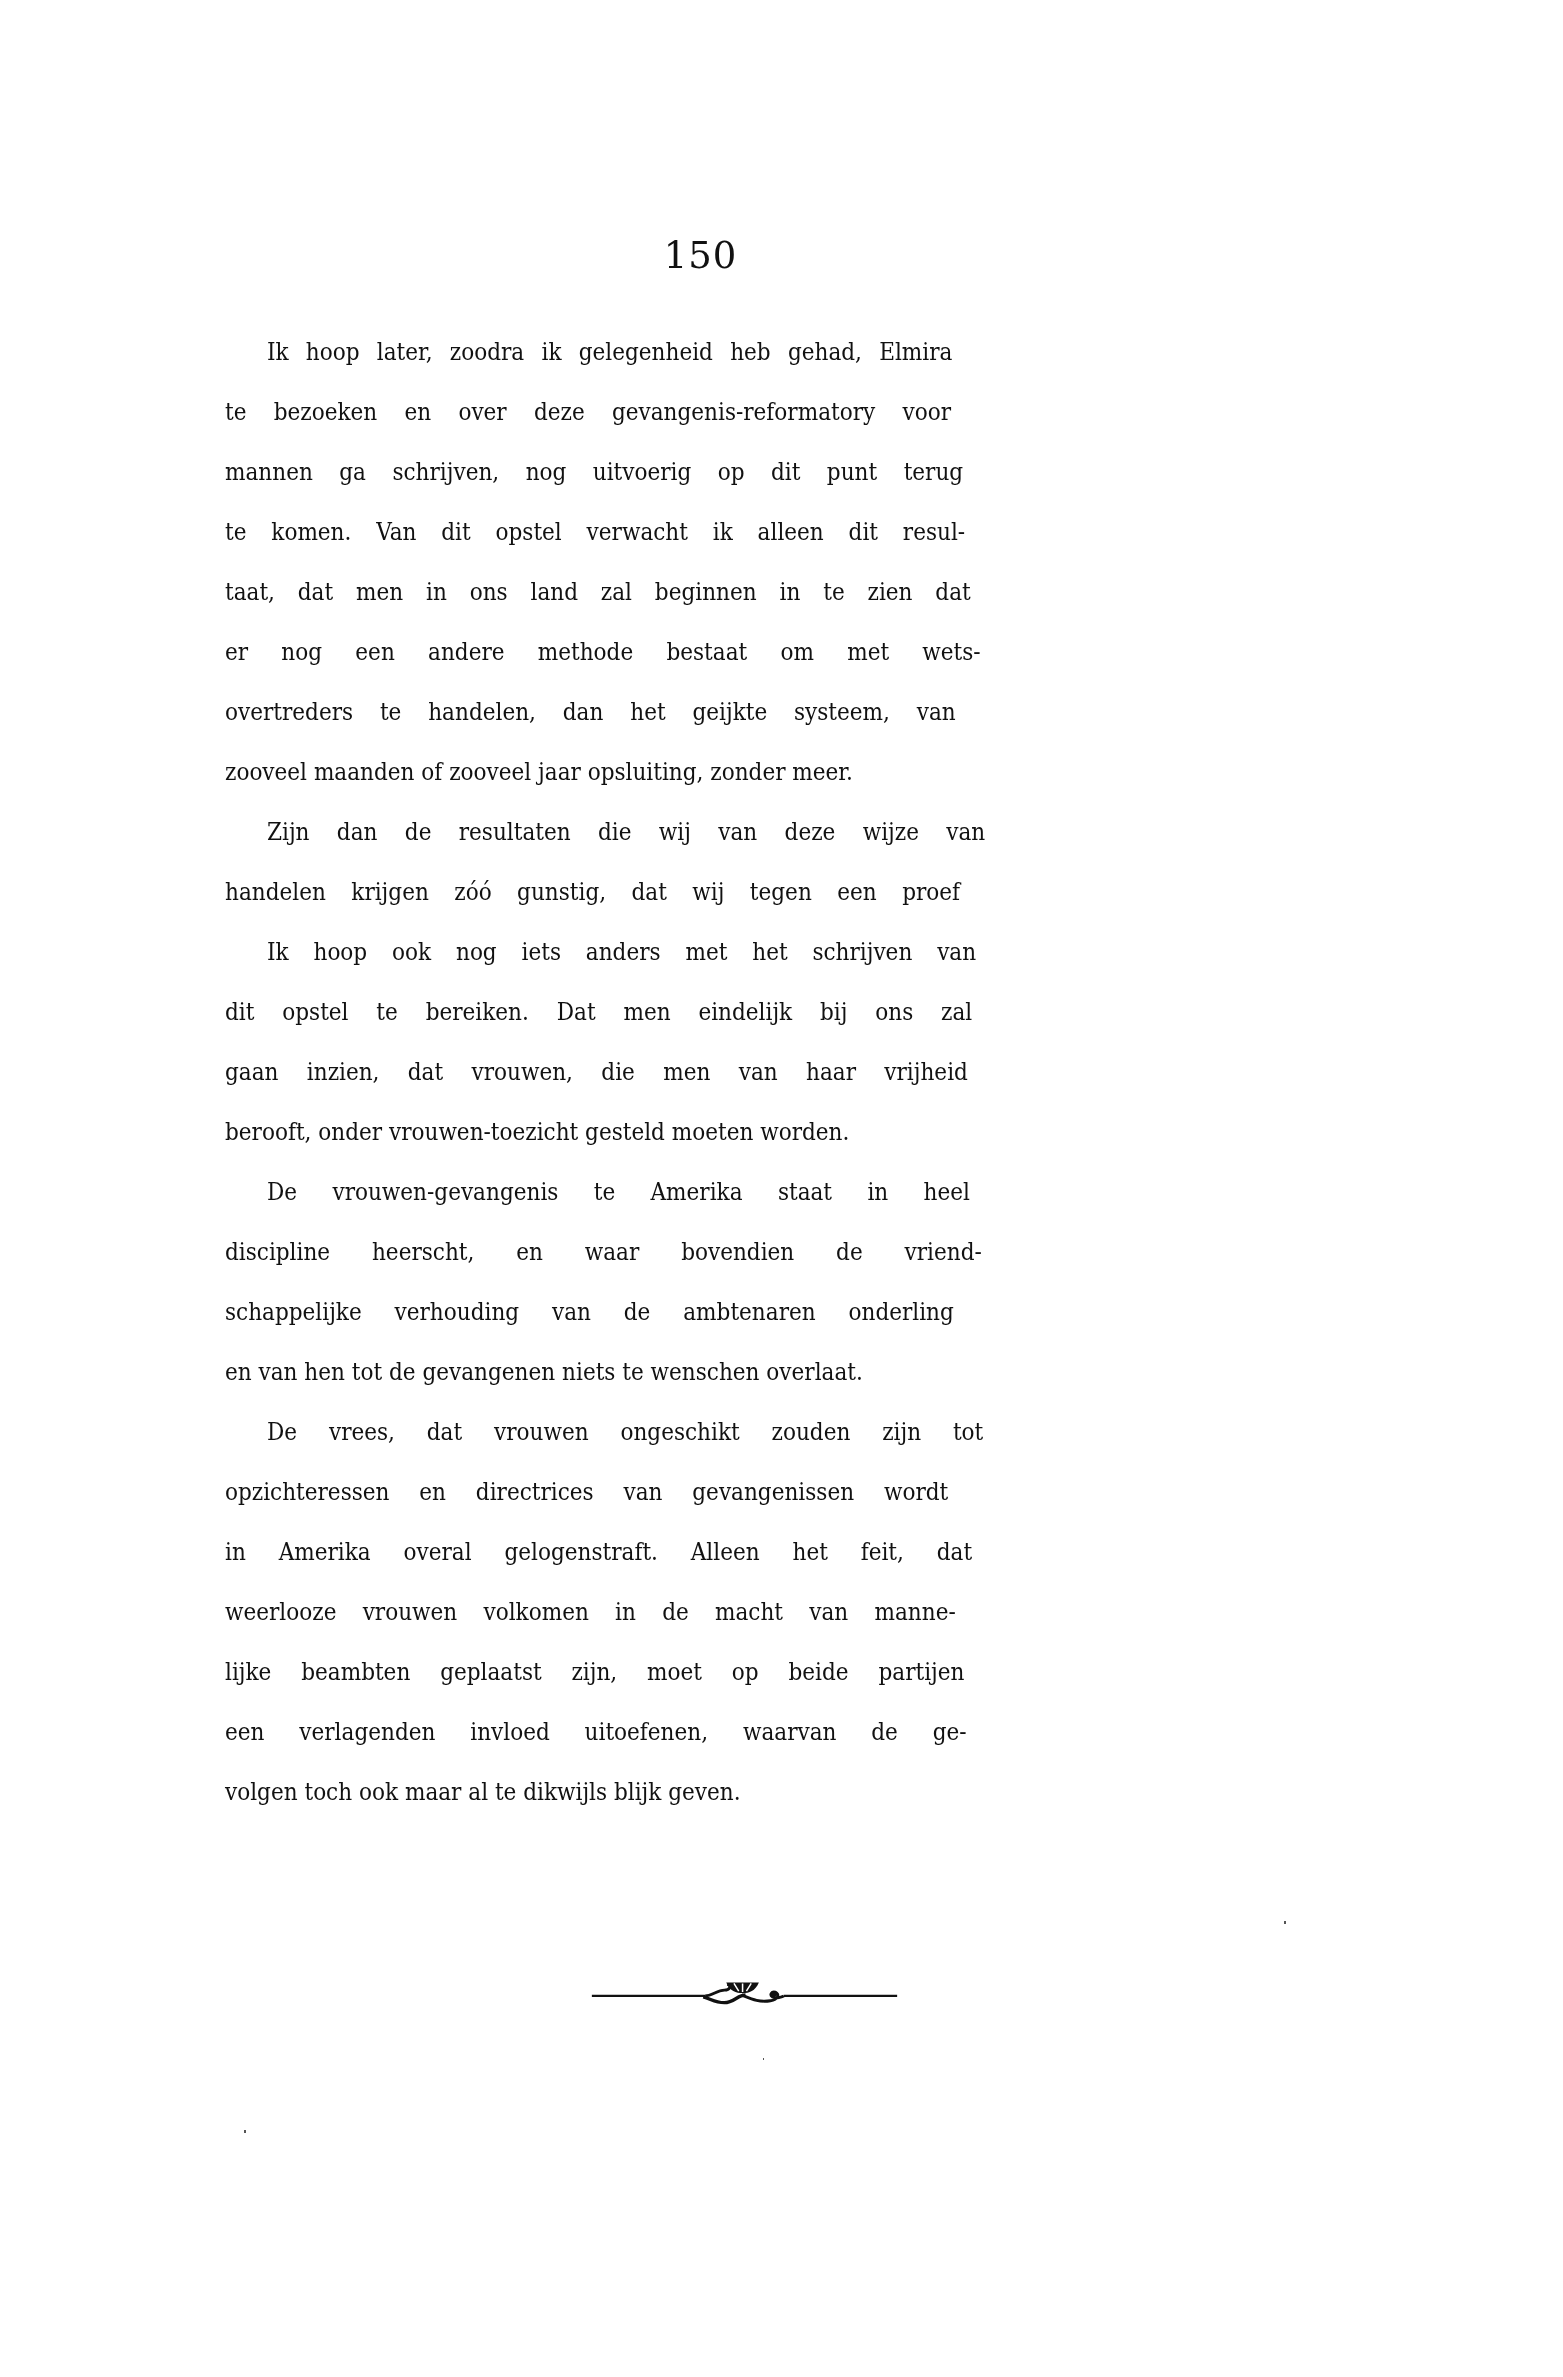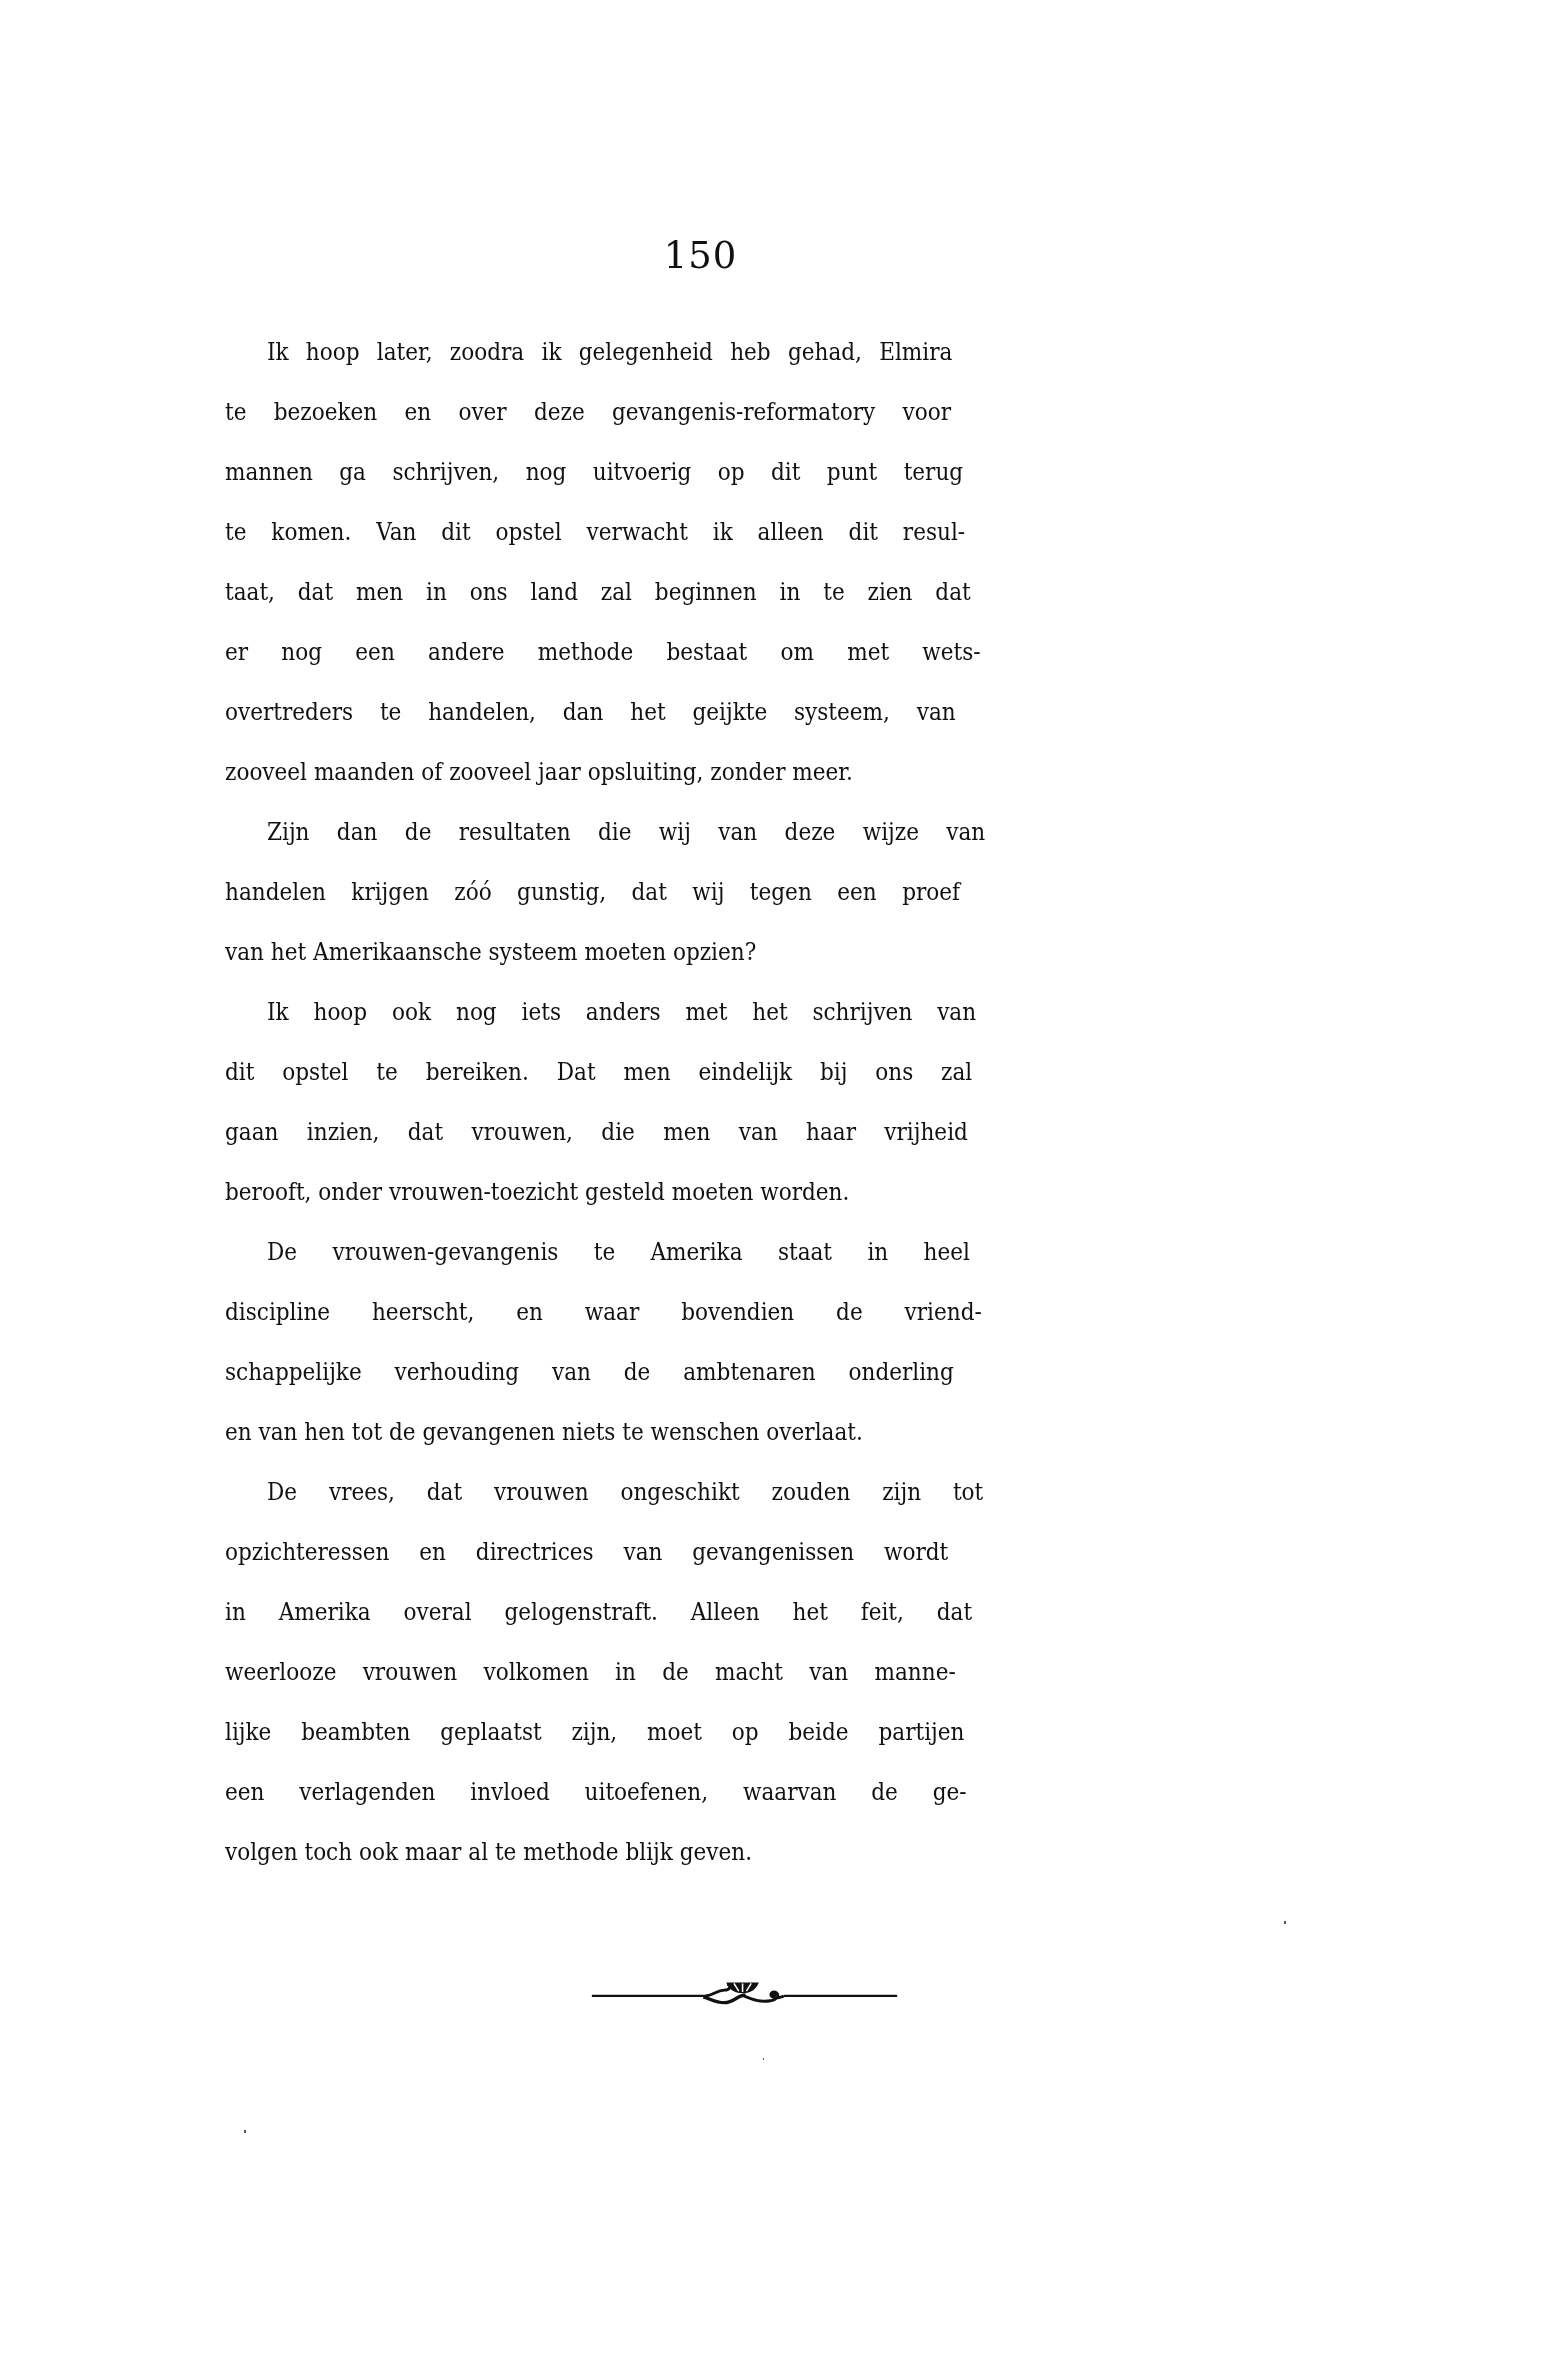--- a/index.html
+++ b/index.html
@@ -80,36 +80,35 @@
     <span class="line indent"><span class="line-inner" style="display: inline-block; word-spacing: 10.4px;">Ik hoop later, zoodra ik gelegenheid heb gehad, Elmira</span></span>
     <span class="line"><span class="line-inner" style="display: inline-block; word-spacing: 20.4px;">te bezoeken en over deze gevangenis-reformatory voor</span></span>
     <span class="line"><span class="line-inner" style="display: inline-block; word-spacing: 19.6px;">mannen ga schrijven, nog uitvoerig op dit punt terug</span></span>
     <span class="line"><span class="line-inner" style="display: inline-block; word-spacing: 18px;">te komen. Van dit opstel verwacht ik alleen dit resul-</span></span>
     <span class="line"><span class="line-inner" style="display: inline-block; word-spacing: 16px;">taat, dat men in ons land zal beginnen in te zien dat</span></span>
     <span class="line"><span class="line-inner" style="display: inline-block; word-spacing: 26.4px;">er nog een andere methode bestaat om met wets-</span></span>
     <span class="line"><span class="line-inner" style="display: inline-block; word-spacing: 20px;">overtreders te handelen, dan het geijkte systeem, van</span></span>
     <span class="line last"><span class="line-inner" style="display: inline-block;">zooveel maanden of zooveel jaar opsluiting, zonder meer.</span></span>
     <span class="line indent"><span class="line-inner" style="display: inline-block; word-spacing: 20.5px;">Zijn dan de resultaten die wij van deze wijze van</span></span>
     <span class="line"><span class="line-inner" style="display: inline-block; word-spacing: 18.6px;">handelen krijgen zóó gunstig, dat wij tegen een proef</span></span>
-    <span class="line last"><span class="line-inner" style="display: inline-block;">van het Amerikaansche systeem moeten opzien?</span></span>
     <span class="line indent"><span class="line-inner" style="display: inline-block; word-spacing: 18px;">Ik hoop ook nog iets anders met het schrijven van</span></span>
     <span class="line"><span class="line-inner" style="display: inline-block; word-spacing: 21px;">dit opstel te bereiken. Dat men eindelijk bij ons zal</span></span>
     <span class="line"><span class="line-inner" style="display: inline-block; word-spacing: 21.5px;">gaan inzien, dat vrouwen, die men van haar vrijheid</span></span>
     <span class="line last"><span class="line-inner" style="display: inline-block;">berooft, onder vrouwen-toezicht gesteld moeten worden.</span></span>
     <span class="line indent"><span class="line-inner" style="display: inline-block; word-spacing: 28.5px;">De vrouwen-gevangenis te Amerika staat in heel</span></span>
     <span class="line"><span class="line-inner" style="display: inline-block; word-spacing: 35px;">discipline heerscht, en waar bovendien de vriend-</span></span>
     <span class="line"><span class="line-inner" style="display: inline-block; word-spacing: 26px;">schappelijke verhouding van de ambtenaren onderling</span></span>
     <span class="line last"><span class="line-inner" style="display: inline-block;">en van hen tot de gevangenen niets te wenschen overlaat.</span></span>
     <span class="line indent"><span class="line-inner" style="display: inline-block; word-spacing: 25px;">De vrees, dat vrouwen ongeschikt zouden zijn tot</span></span>
     <span class="line"><span class="line-inner" style="display: inline-block; word-spacing: 23px;">opzichteressen en directrices van gevangenissen wordt</span></span>
     <span class="line"><span class="line-inner" style="display: inline-block; word-spacing: 26px;">in Amerika overal gelogenstraft. Alleen het feit, dat</span></span>
     <span class="line"><span class="line-inner" style="display: inline-block; word-spacing: 19.4px;">weerlooze vrouwen volkomen in de macht van manne-</span></span>
     <span class="line"><span class="line-inner" style="display: inline-block; word-spacing: 23px;">lijke beambten geplaatst zijn, moet op beide partijen</span></span>
     <span class="line"><span class="line-inner" style="display: inline-block; word-spacing: 28px;">een verlagenden invloed uitoefenen, waarvan de ge-</span></span>
-    <span class="line last"><span class="line-inner" style="display: inline-block;">volgen toch ook maar al te methode blijk geven.</span></span>
+    <span class="line last"><span class="line-inner" style="display: inline-block;">volgen toch ook maar al te dikwijls blijk geven.</span></span>
   </div>
 
   <svg class="ornament" viewBox="0 0 322 50" xmlns="http://www.w3.org/2000/svg">
     <line x1="2" y1="27" x2="120" y2="27" stroke="#111" stroke-width="2.2"></line>
     <line x1="202" y1="27" x2="320" y2="27" stroke="#111" stroke-width="2.2"></line>
 
     <path d="M120 27 C128 27, 132 21, 140 21 C146 21, 148 16, 143 15" fill="none" stroke="#111" stroke-width="3"></path>
     <path d="M118 28 C126 30, 130 34, 140 34 C150 34, 154 26, 162 26" fill="none" stroke="#111" stroke-width="3.5"></path>
 
     <path d="M142 13 L176 13 C172 22, 166 24, 159 24 C152 24, 146 22, 142 13 Z" fill="#111"></path>

